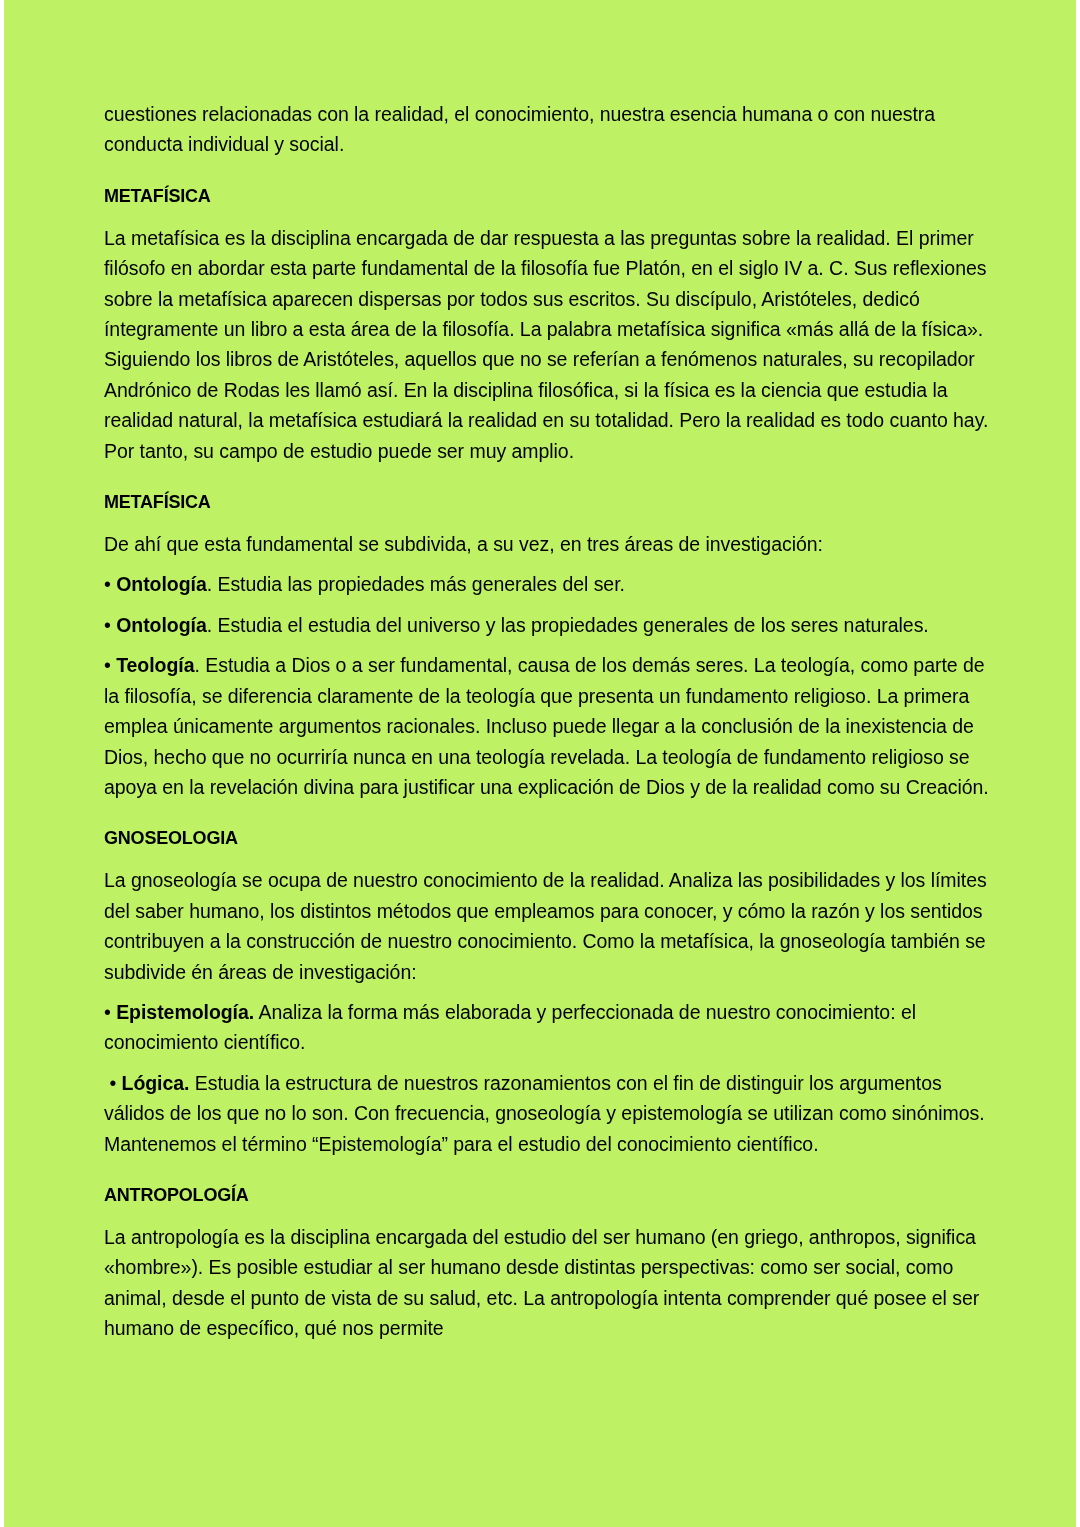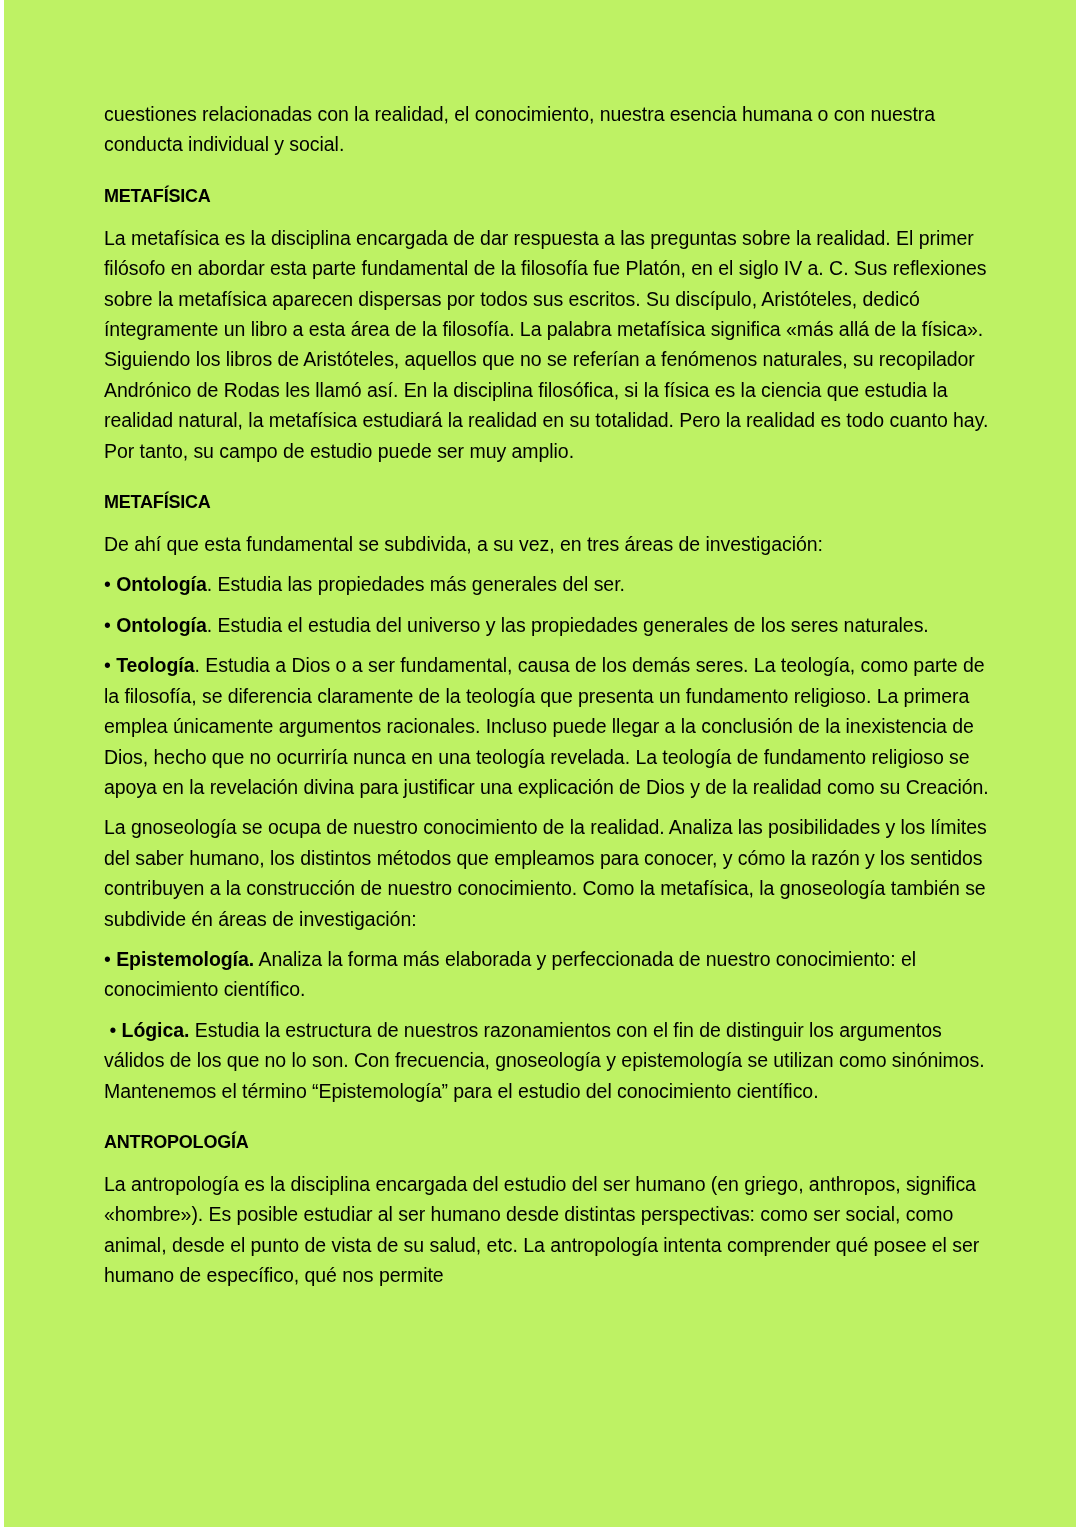--- a/index.html
+++ b/index.html
@@ -78,20 +78,21 @@
     <h2 class="heading">METAFÍSICA</h2>
 
     <p class="para">De ahí que esta fundamental se subdivida, a su vez, en tres áreas de investigación:</p>
 
     <p class="para bullet-para"><span>•</span><span> </span><span class="b">Ontología</span><span>. Estudia las propiedades más generales del ser.</span></p>
 
     <p class="para bullet-para"><span>•</span><span> </span><span class="b">Ontología</span><span>. Estudia el estudia del universo y las propiedades generales de los seres naturales.</span></p>
 
     <p class="para bullet-para"><span>•</span><span> </span><span class="b">Teología</span><span>. Estudia a Dios o a ser fundamental, causa de los demás seres. La teología, como parte de la filosofía, se diferencia claramente de la teología que presenta un fundamento religioso. La primera emplea únicamente argumentos racionales. Incluso puede llegar a la conclusión de la inexistencia de Dios, hecho que no ocurriría nunca en una teología revelada. La teología de fundamento religioso se apoya en la revelación divina para justificar una explicación de Dios y de la realidad como su Creación.</span></p>
 
+    <h2 class="heading">GNOSEOLOGIA</h2>
 
     <p class="para">La gnoseología se ocupa de nuestro conocimiento de la realidad. Analiza las posibilidades y los límites del saber humano, los distintos métodos que empleamos para conocer, y cómo la razón y los sentidos contribuyen a la construcción de nuestro conocimiento. Como la metafísica, la gnoseología también se subdivide én áreas de investigación:</p>
 
     <p class="para bullet-para"><span>•</span><span> </span><span class="b">Epistemología.</span><span> Analiza la forma más elaborada y perfeccionada de nuestro conocimiento: el conocimiento científico.</span></p>
 
     <p class="para bullet-para"><span class="indent-sp"> </span><span>•</span><span> </span><span class="b">Lógica.</span><span> Estudia la estructura de nuestros razonamientos con el fin de distinguir los argumentos válidos de los que no lo son. Con frecuencia, gnoseología y epistemología se utilizan como sinónimos. Mantenemos el término “Epistemología” para el estudio del conocimiento científico.</span></p>
 
     <h2 class="heading">ANTROPOLOGÍA</h2>
 
     <p class="para">La antropología es la disciplina encargada del estudio del ser humano (en griego, anthropos, significa «hombre»). Es posible estudiar al ser humano desde distintas perspectivas: como ser social, como animal, desde el punto de vista de su salud, etc. La antropología intenta comprender qué posee el ser humano de específico, qué nos permite</p>

